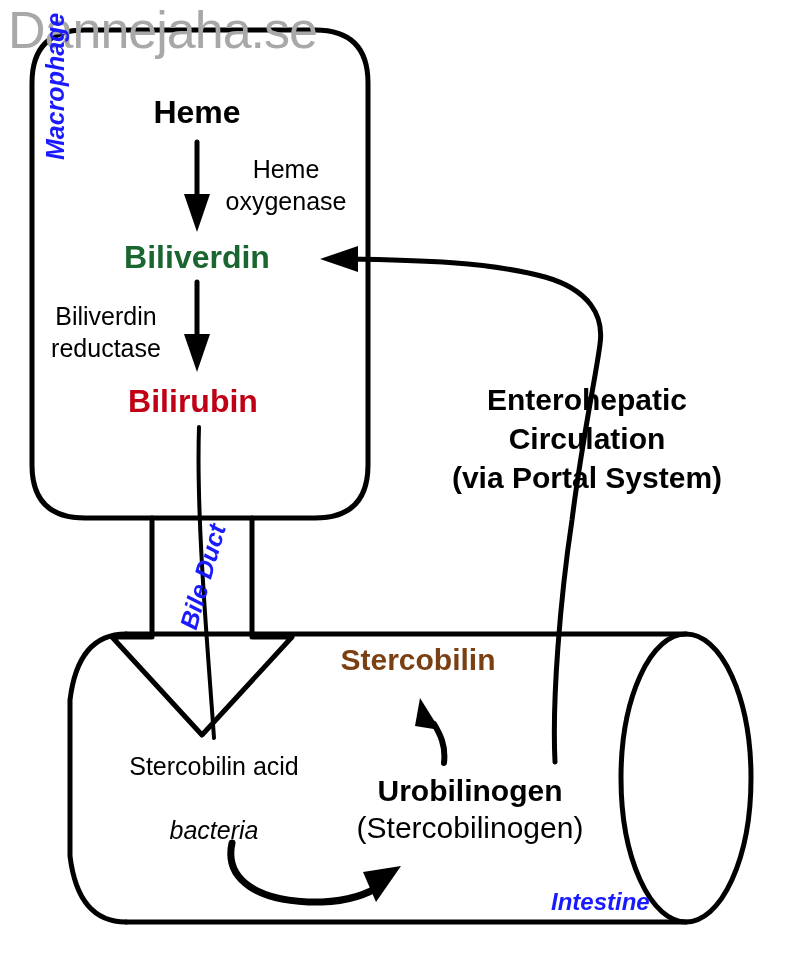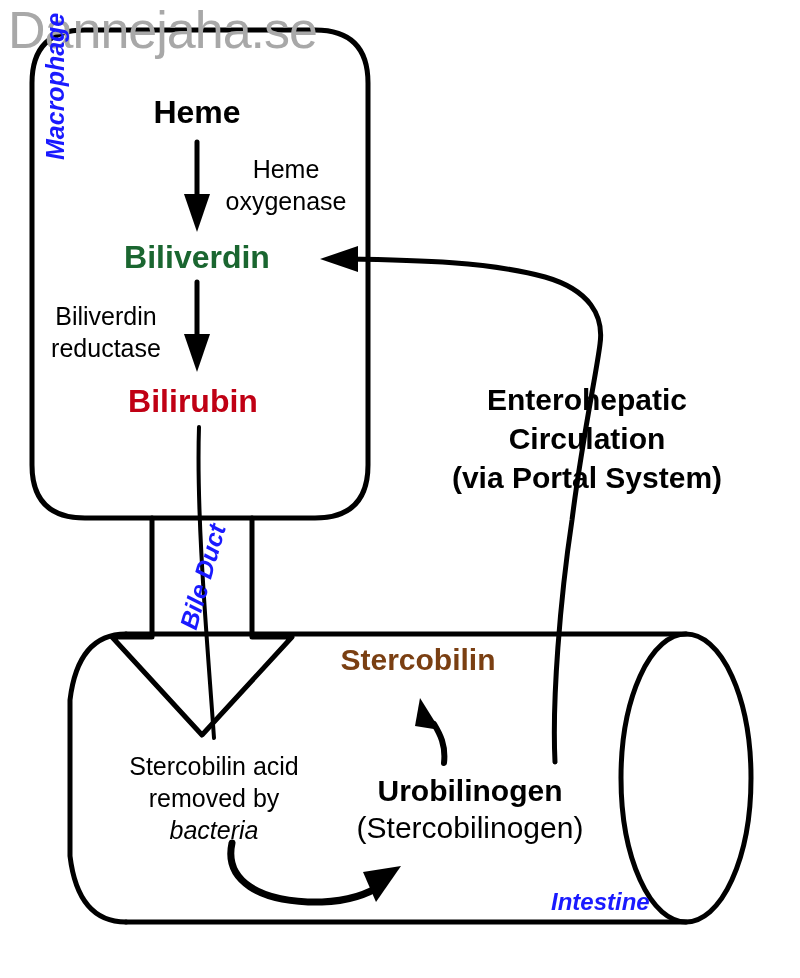--- a/index.html
+++ b/index.html
@@ -74,18 +74,17 @@
   <div class="lbl ctr" style="left:106px;top:303px;font-size:25px;color:#000;">Biliverdin</div>
   <div class="lbl ctr" style="left:106px;top:335px;font-size:25px;color:#000;">reductase</div>
 
   <div class="lbl ctr" style="left:587px;top:384px;font-size:30px;font-weight:bold;color:#000;">Enterohepatic</div>
   <div class="lbl ctr" style="left:587px;top:423px;font-size:30px;font-weight:bold;color:#000;">Circulation</div>
   <div class="lbl ctr" style="left:587px;top:462px;font-size:30px;font-weight:bold;color:#000;">(via Portal System)</div>
 
   <div class="lbl" style="left:175px;top:625px;font-size:25px;font-weight:bold;font-style:italic;color:#1a1aff;transform:rotate(-74deg);transform-origin:left top;">Bile Duct</div>
 
   <div class="lbl ctr" style="left:214px;top:753px;font-size:25px;color:#000;">Stercobilin acid</div>
-  <div class="lbl ctr" style="left:214px;top:785px;font-size:25px;color:#000;">removed by</div>
   <div class="lbl ctr" style="left:214px;top:817px;font-size:25px;color:#000;font-style:italic;">bacteria</div>
 
   <div class="lbl" style="left:551px;top:889px;font-size:24px;font-weight:bold;font-style:italic;color:#1a1aff;">Intestine</div>
 
 </div>
 
 </body></html>

